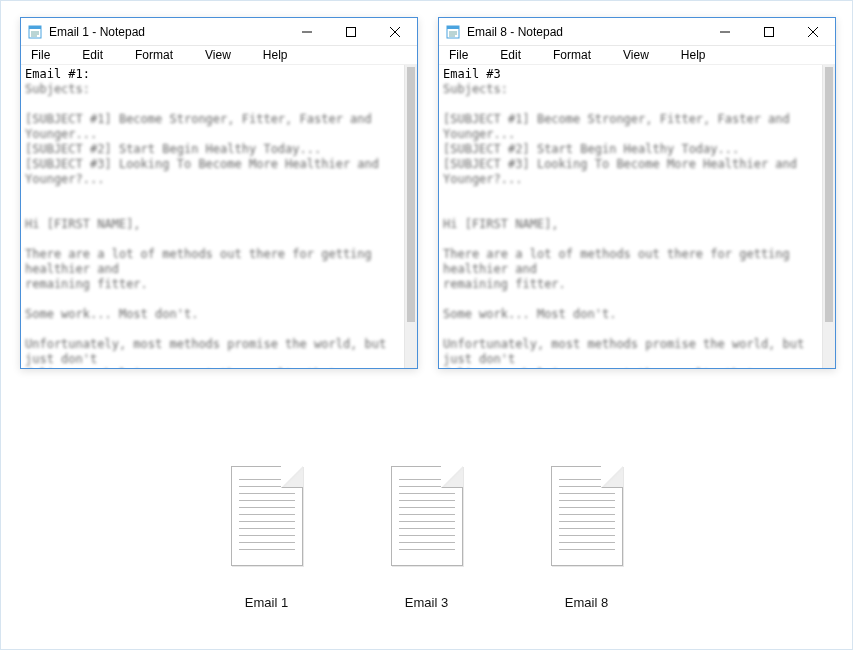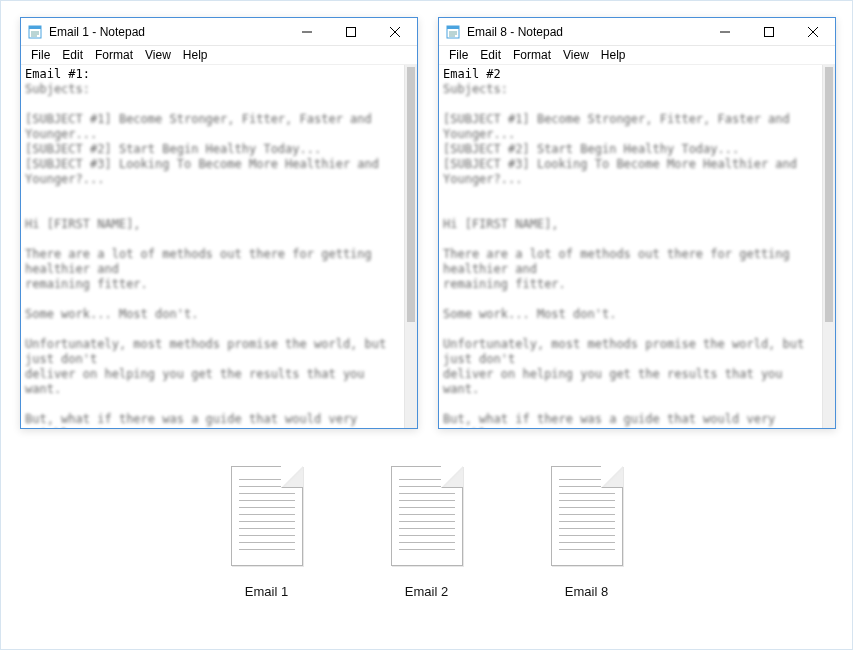--- a/index.html
+++ b/index.html
@@ -16,21 +16,21 @@
     overflow: hidden;
   }
   .desktop {
     position: relative;
     width: 100%;
     height: 100%;
   }
   .notepad {
     position: absolute;
     width: 398px;
-    height: 412px;
+    height: 352px;
     background: #fff;
     border: 1px solid #4a90d9;
     box-shadow: 0 2px 8px rgba(0,0,0,0.12);
   }
   .notepad.left  { top: 16px; left: 19px; }
   .notepad.right { top: 16px; left: 437px; }
   .titlebar {
     height: 28px;
     background: #ffffff;
     border-bottom: 1px solid #e8e8e8;
@@ -52,21 +52,21 @@
   .win-btn {
     width: 44px; height: 28px;
     display: flex; align-items: center; justify-content: center;
     color: #222;
   }
   .win-btn svg { display:block; }
   .menubar {
     height: 19px;
     display: flex;
     align-items: flex-start;
-    gap: 0;
+    gap: 20px;
     padding: 0 4px;
     border-bottom: 1px solid #f0f0f0;
   }
   .menuitem {
     font-size: 12px;
     padding: 1px 6px;
     line-height: 16px;
     color: #000;
   }
   .editor-wrap {
@@ -154,21 +154,21 @@
     content: "";
     position: absolute;
     left: 7px; right: 7px; top: 12px; bottom: 10px;
     background: repeating-linear-gradient(
       to bottom,
       #b9b9b9 0, #b9b9b9 1px,
       transparent 1px, transparent 7px
     );
   }
   .file-label {
-    margin-top: 14px;
+    margin-top: 25px;
     font-size: 13px;
     color: #111;
     text-align: center;
   }
 </style>
 </head>
 <body>
 
 <div class="desktop">
 
@@ -276,21 +276,21 @@
       </div>
     </div>
     <div class="menubar">
       <span class="menuitem">File</span>
       <span class="menuitem">Edit</span>
       <span class="menuitem">Format</span>
       <span class="menuitem">View</span>
       <span class="menuitem">Help</span>
     </div>
     <div class="editor-wrap">
-      <div class="editor"><span class="first-line">Email #2</span><span class="blurred">
+      <div class="editor"><span class="first-line">Email #3</span><span class="blurred">
 Subjects:
 
 [SUBJECT #1] Become Stronger, Fitter, Faster and Younger...
 [SUBJECT #2] Start Begin Healthy Today...
 [SUBJECT #3] Looking To Become More Healthier and Younger?...
 
 
 Hi [FIRST NAME],
 
 There are a lot of methods out there for getting healthier and
@@ -326,21 +326,21 @@
           <div class="fold"></div>
       </div>
       <div class="file-label">Email 1</div>
     </div>
     <div class="file">
       <div class="doc-icon">
         <div class="page"></div>
           <div class="fold-shade"></div>
           <div class="fold"></div>
       </div>
-      <div class="file-label">Email 2</div>
+      <div class="file-label">Email 3</div>
     </div>
     <div class="file">
       <div class="doc-icon">
         <div class="page"></div>
           <div class="fold-shade"></div>
           <div class="fold"></div>
       </div>
       <div class="file-label">Email 8</div>
     </div>
   </div>

